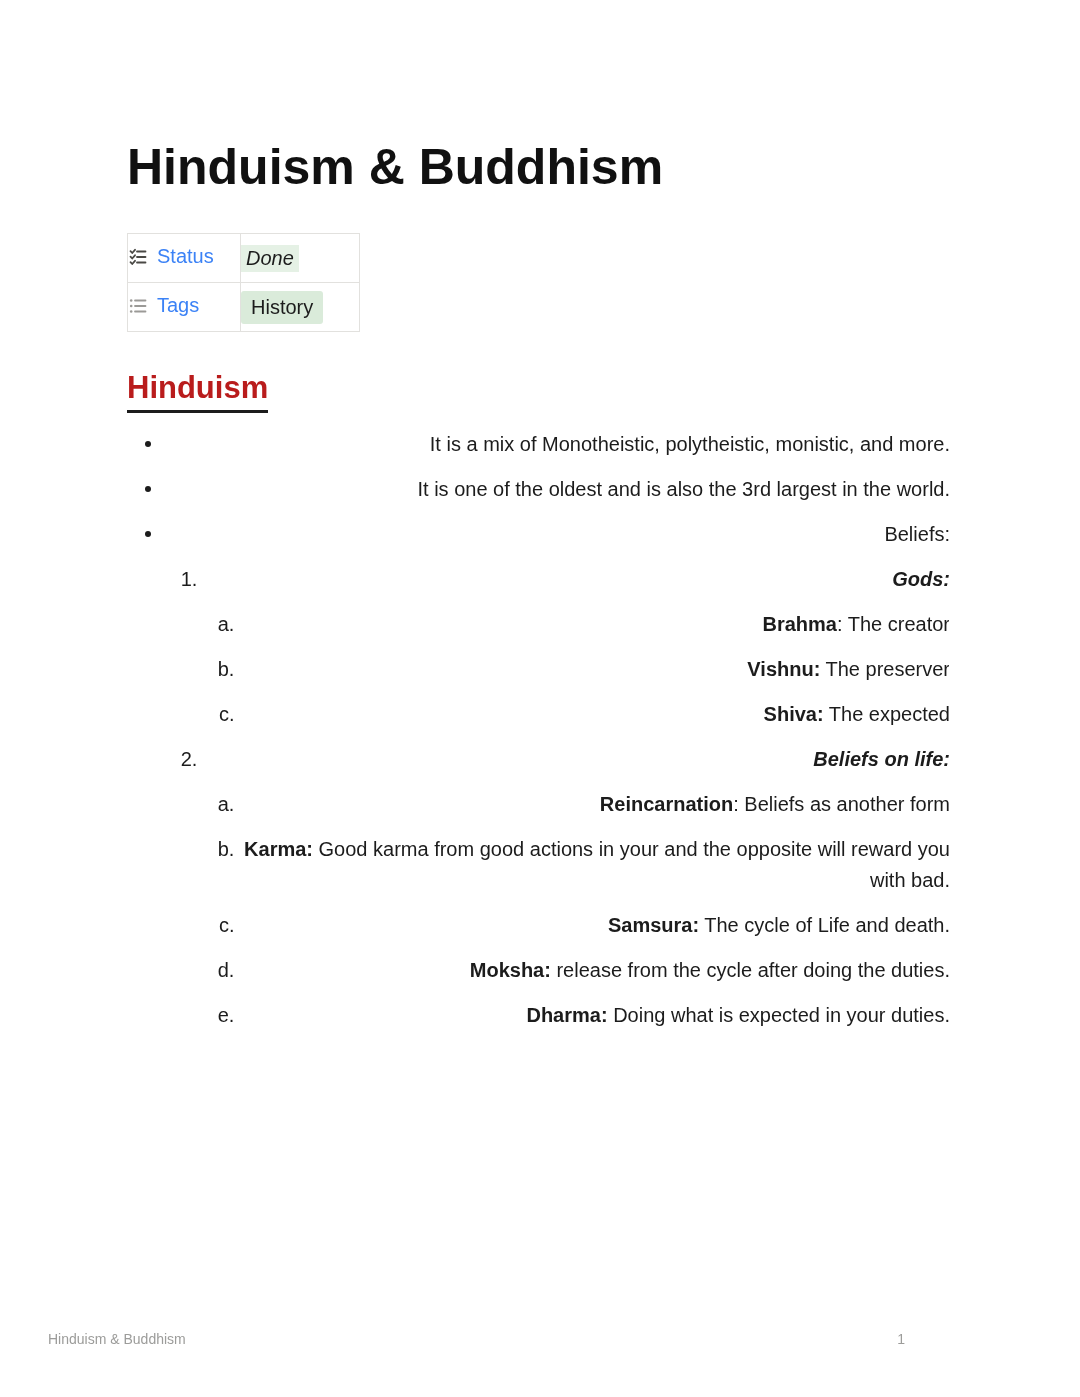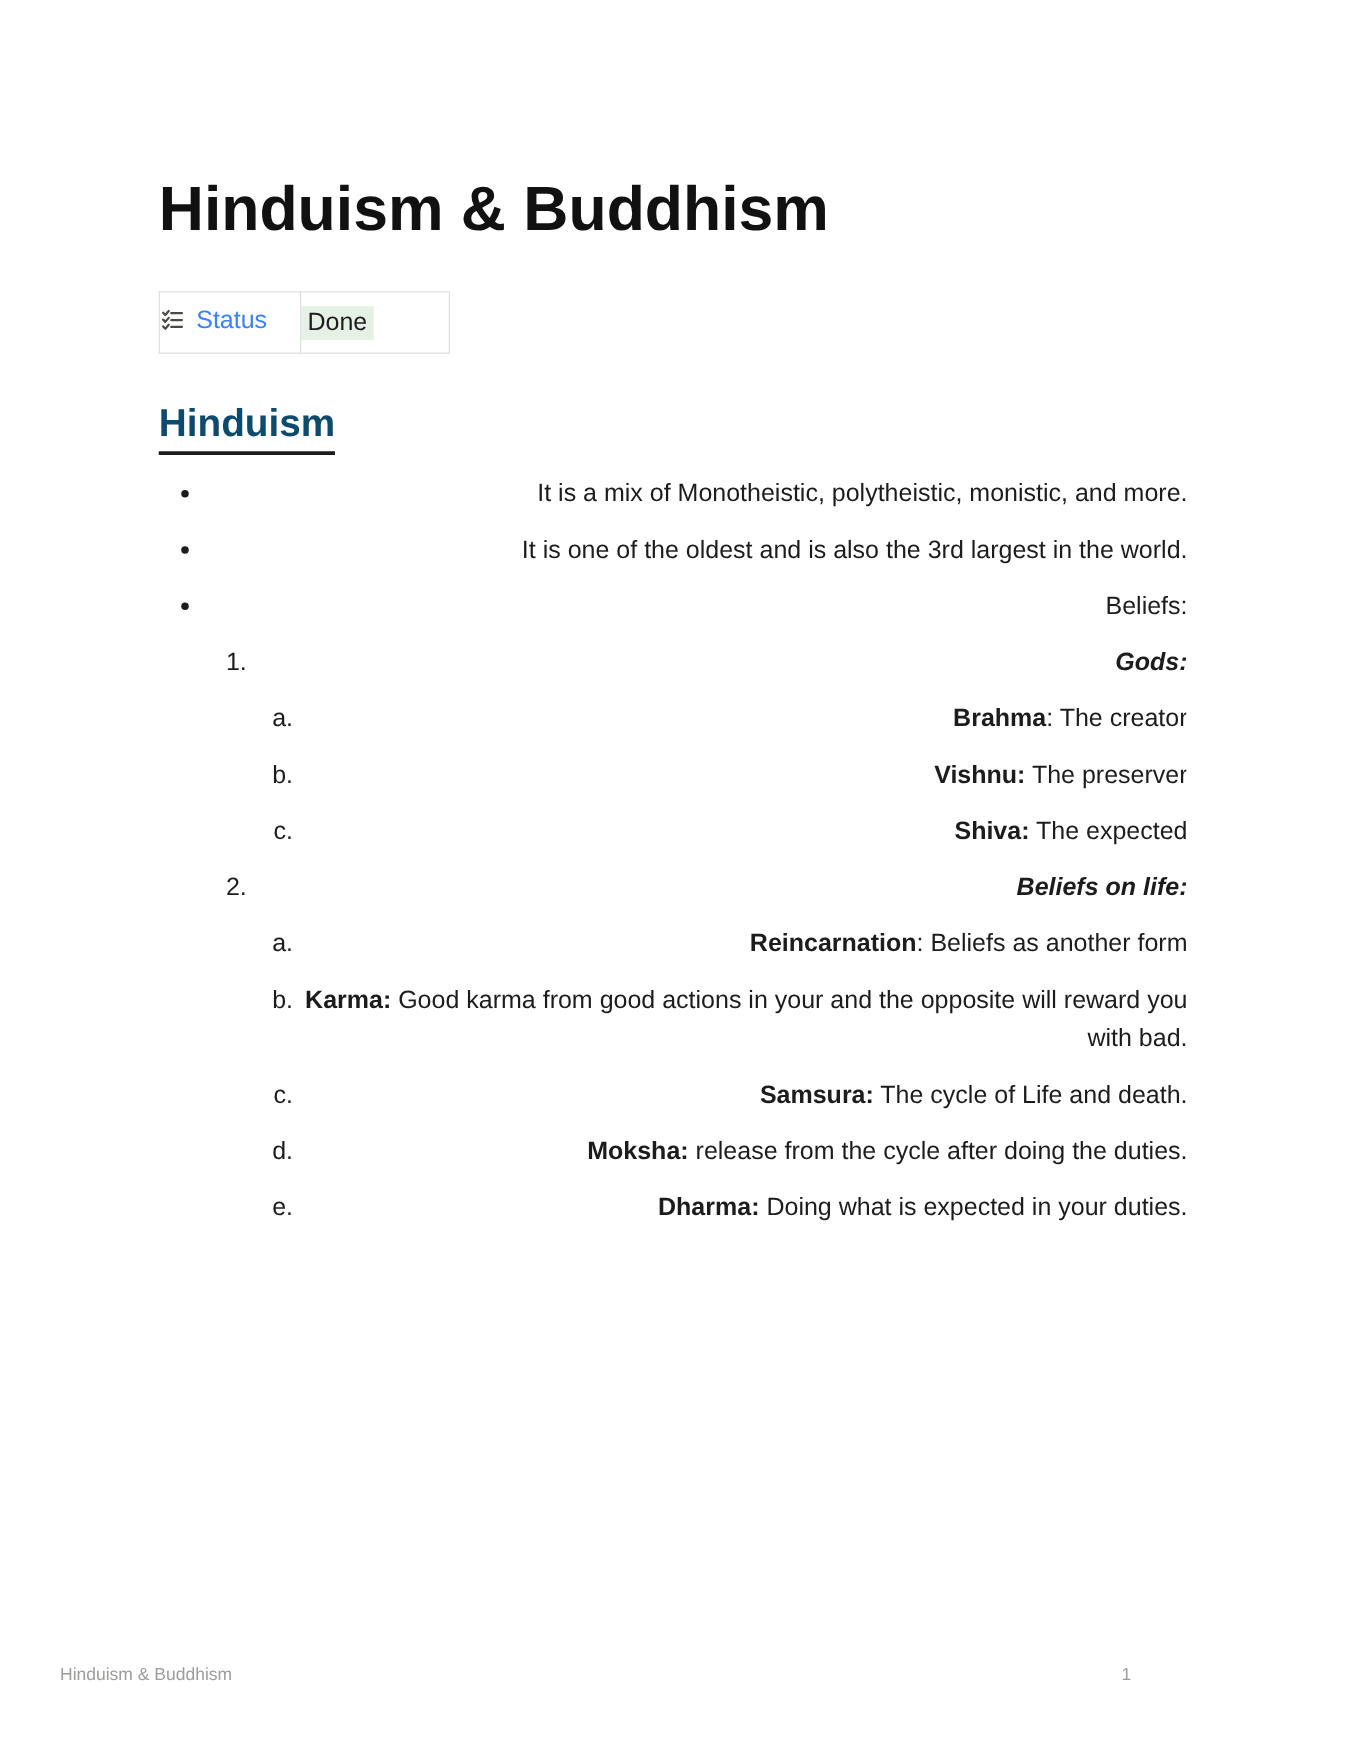--- a/index.html
+++ b/index.html
@@ -49,36 +49,37 @@
   }
   .prop-icon { display: inline-flex; width: 20px; height: 20px; }
   .icon-status { color: #4a4945; }
   .icon-tags { color: #9b9a97; }
   .value-done {
     display: inline-block;
     background: #e5f1e5;
     padding: 2px 5px;
     font-size: 20px;
     color: #1c1c1c;
+    font-style: italic;
   }
   .value-history {
     display: inline-block;
     background: #daebda;
     padding: 5px 10px;
     border-radius: 3px;
     font-size: 20px;
     color: #1c1c1c;
   }
   
   .section-heading {
     margin: 0 0 16px 0;
     font-size: 31px;
     line-height: 1.25;
     font-weight: bold;
-    color: #0c4a6e;
+    color: #b91c1c;
   }
   .section-heading .underlined {
     display: inline-block;
     border-bottom: 3px solid #1c1c1c;
     padding-bottom: 2px;
   }
   
   ul.bullets {
     list-style: none;
     margin: 0;
@@ -151,20 +152,40 @@
                     <line x1="9" y1="10" x2="17.5" y2="10"></line>
                   <polyline points="2.5,15.2 4.2,17 7,13.8"></polyline>
                     <line x1="9" y1="15.5" x2="17.5" y2="15.5"></line>
                 </svg>
               </span>
               <span>Status</span>
             </span>
           </td>
           <td class="prop-value-cell">
             <span class="value-done">Done</span>
+          </td>
+        </tr>
+        <tr>
+          <td class="prop-label-cell">
+            <span class="prop-label">
+              <span class="prop-icon icon-tags">
+                <svg width="20" height="20" viewBox="0 0 20 20" fill="currentColor" stroke="currentColor" stroke-width="1.8" stroke-linecap="round">
+                  <circle cx="3.2" cy="4.5" r="1.3" stroke="none"></circle>
+                    <line x1="7" y1="4.5" x2="17.5" y2="4.5"></line>
+                  <circle cx="3.2" cy="10" r="1.3" stroke="none"></circle>
+                    <line x1="7" y1="10" x2="17.5" y2="10"></line>
+                  <circle cx="3.2" cy="15.5" r="1.3" stroke="none"></circle>
+                    <line x1="7" y1="15.5" x2="17.5" y2="15.5"></line>
+                </svg>
+              </span>
+              <span>Tags</span>
+            </span>
+          </td>
+          <td class="prop-value-cell">
+            <span class="value-history">History</span>
           </td>
         </tr>
       </tbody>
     </table>
 
     <h2 class="section-heading">
       <span class="underlined">Hinduism</span>
     </h2>
 
     <ul class="bullets">

